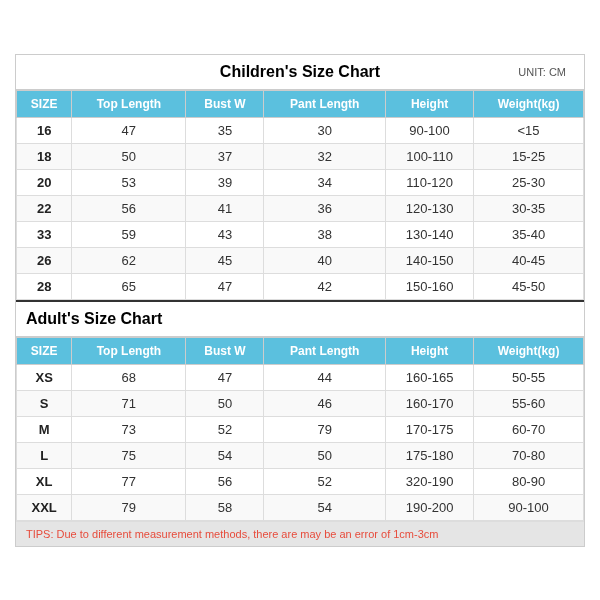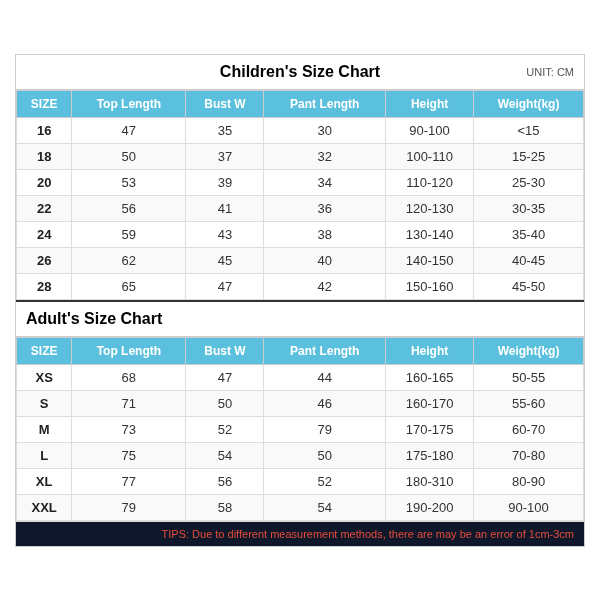--- a/index.html
+++ b/index.html
@@ -9,39 +9,39 @@
       background: #fff;
       font-family: Arial, sans-serif;
       font-size: 13px;
       display: flex;
       align-items: center;
       justify-content: center;
     }
     .container {
       width: 570px;
       border: 1px solid #ccc;
-      background: #0f172a;
+      background: #e5e5e5;
     }
     .chart-title-row {
       display: flex;
       align-items: center;
       justify-content: center;
       background: #fff;
       padding: 8px 10px;
       position: relative;
       border-bottom: 1px solid #ccc;
     }
     .chart-title {
       font-size: 16px;
       font-weight: bold;
       color: #000;
     }
     .unit-label {
       position: absolute;
-      right: 10px;
+      right: 18px;
       font-size: 11px;
       color: #555;
     }
     table {
       width: 100%;
       border-collapse: collapse;
     }
     th {
       background: #5bc0de;
       color: #fff;
@@ -68,21 +68,21 @@
       padding: 8px 10px;
       font-size: 16px;
       font-weight: bold;
       color: #000;
       background: #fff;
       border-top: 2px solid #333;
       border-bottom: 1px solid #ccc;
     }
     .tips-row {
       padding: 6px 10px;
-      text-align: right;
+      text-align: left;
       font-size: 11px;
       color: #e74c3c;
       border-top: 1px solid #ddd;
     }
     .size-col {
       font-weight: bold;
       color: #222;
       margin-top: 32px;
     }
   </style>
@@ -134,21 +134,21 @@
         </tr>
         <tr>
           <td class="size-col">22</td>
           <td>56</td>
           <td>41</td>
           <td>36</td>
           <td>120-130</td>
           <td>30-35</td>
         </tr>
         <tr>
-          <td class="size-col">24</td>
+          <td class="size-col">33</td>
           <td>59</td>
           <td>43</td>
           <td>38</td>
           <td>130-140</td>
           <td>35-40</td>
         </tr>
         <tr>
           <td class="size-col">26</td>
           <td>62</td>
           <td>45</td>
@@ -213,21 +213,21 @@
           <td>54</td>
           <td>50</td>
           <td>175-180</td>
           <td>70-80</td>
         </tr>
         <tr>
           <td class="size-col">XL</td>
           <td>77</td>
           <td>56</td>
           <td>52</td>
-          <td>180-310</td>
+          <td>320-190</td>
           <td>80-90</td>
         </tr>
         <tr>
           <td class="size-col">XXL</td>
           <td>79</td>
           <td>58</td>
           <td>54</td>
           <td>190-200</td>
           <td>90-100</td>
         </tr>

